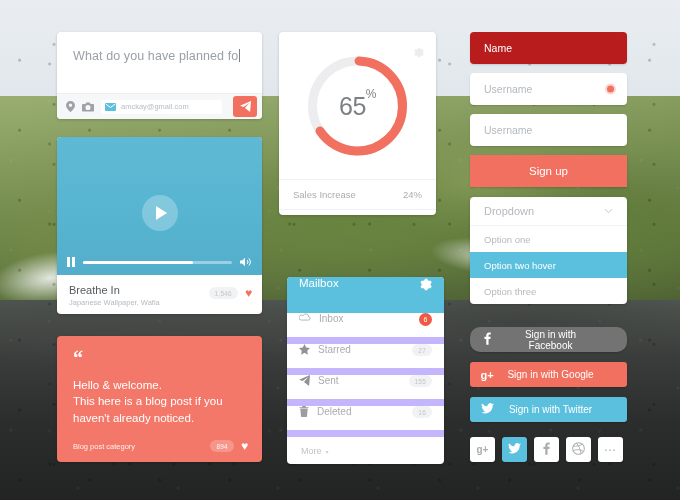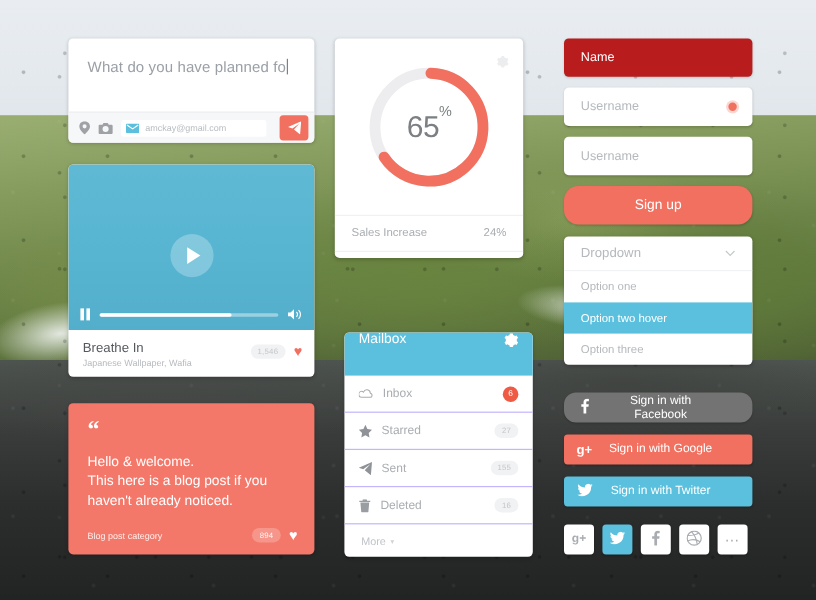--- a/index.html
+++ b/index.html
@@ -177,22 +177,22 @@
 
   
   #mailbox { left: 287px; top: 277px; width: 157px; height: 187px; }
   .mb-head {
     height: 36px; background: #5bc0dd; display: flex; 
     padding: 0 12px; color: #fff;
   }
   .mb-title { font-size: 11.5px; }
   .gear-w { margin-left: auto; cursor: pointer; }
   .mb-row {
-    height: 31px; display: flex; align-items: center; gap: 8px;
-    padding: 0 12px; border-bottom: 1px solid #c4b5fd;
+    height: 31px; display: flex; align-items: flex-start; gap: 8px;
+    padding: 0 12px; border-bottom: 7px solid #c4b5fd;
     font-size: 10px; color: #a9adb1; cursor: pointer;
   }
   .mb-row .lbl { flex: 1; }
   .badge-red {
     background: #ef5a44; color: #fff; border-radius: 50%;
     width: 13px; height: 13px; font-size: 7px;
     display: flex; align-items: center; justify-content: center;
   }
 
   
@@ -204,21 +204,21 @@
     box-shadow: 0 1px 2px rgba(0,0,0,.14);
     position: relative;
   }
   .fld.focus { background: #b91c1c; color: #fff; }
   .dot-alert {
     position: absolute; right: 13px; top: 50%; transform: translateY(-50%);
     width: 7px; height: 7px; border-radius: 50%; background: #f1705f;
     box-shadow: 0 0 0 2px rgba(241,112,95,.28);
   }
   .btn-primary {
-    height: 32px; border-radius: 12px; background: #f1705f; color: #fff;
+    height: 32px; border-radius: 0; background: #f1705f; color: #fff;
     display: flex; align-items: center; justify-content: center;
     font-size: 11.5px; cursor: pointer; border: none; width: 100%;
     box-shadow: 0 1px 2px rgba(0,0,0,.16);
   }
 
   
   #dropdown { left: 470px; top: 197px; width: 157px; }
   .dd-head {
     height: 29px; display: flex; align-items: center; padding: 0 14px;
     font-size: 11px; color: #b5b9bd; border-bottom: 1px solid #f1f2f3;

